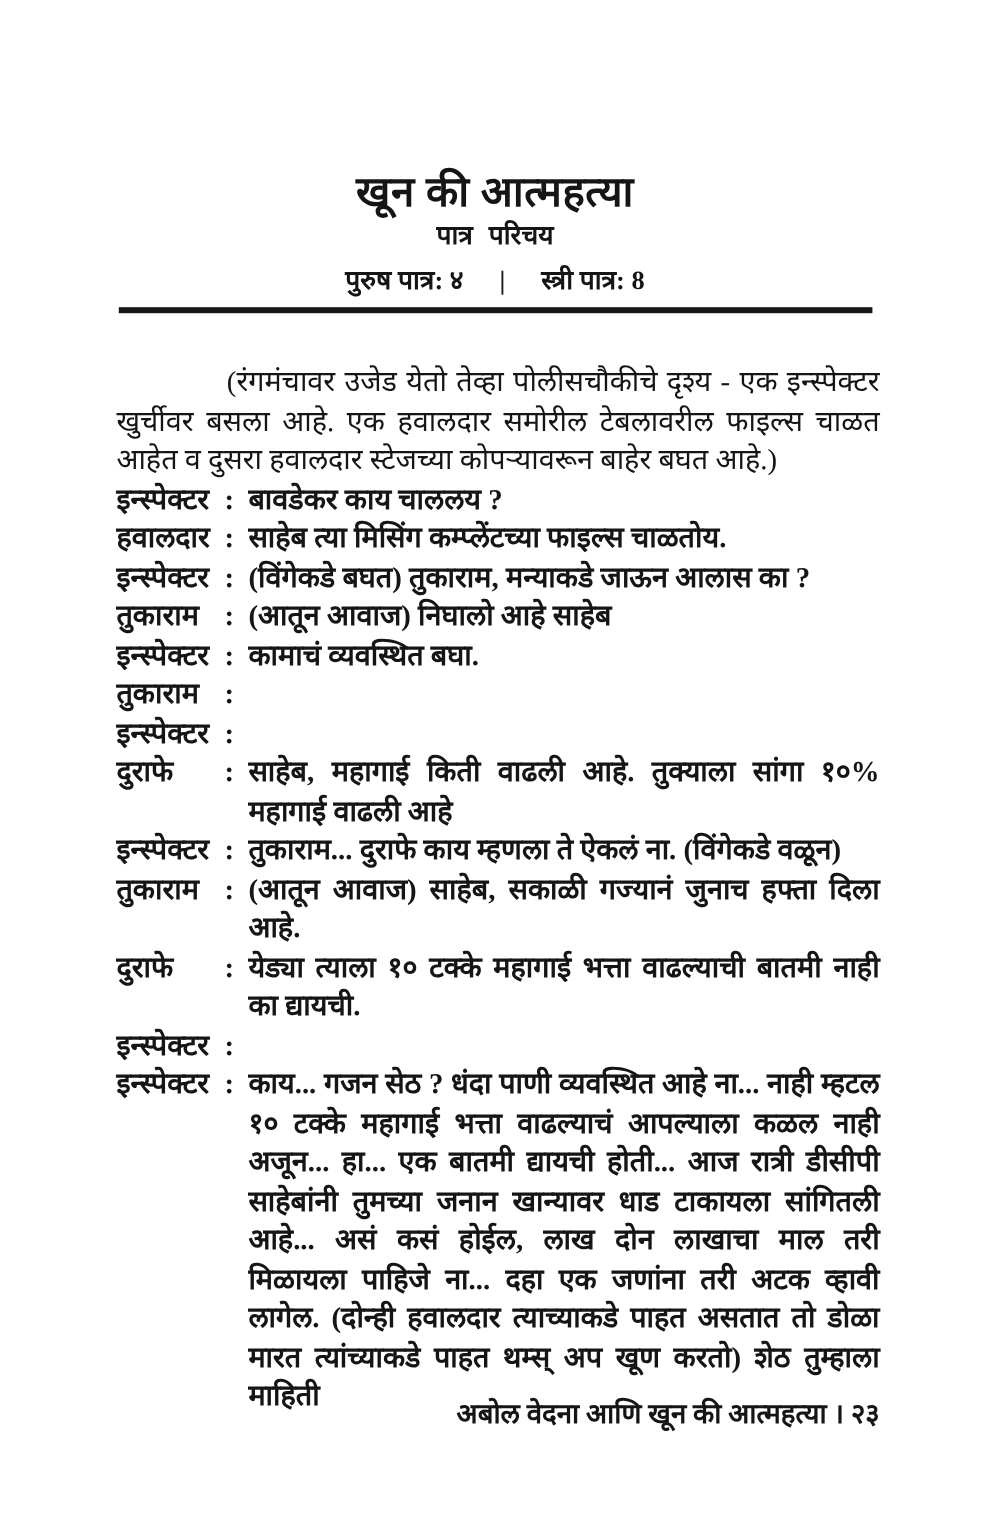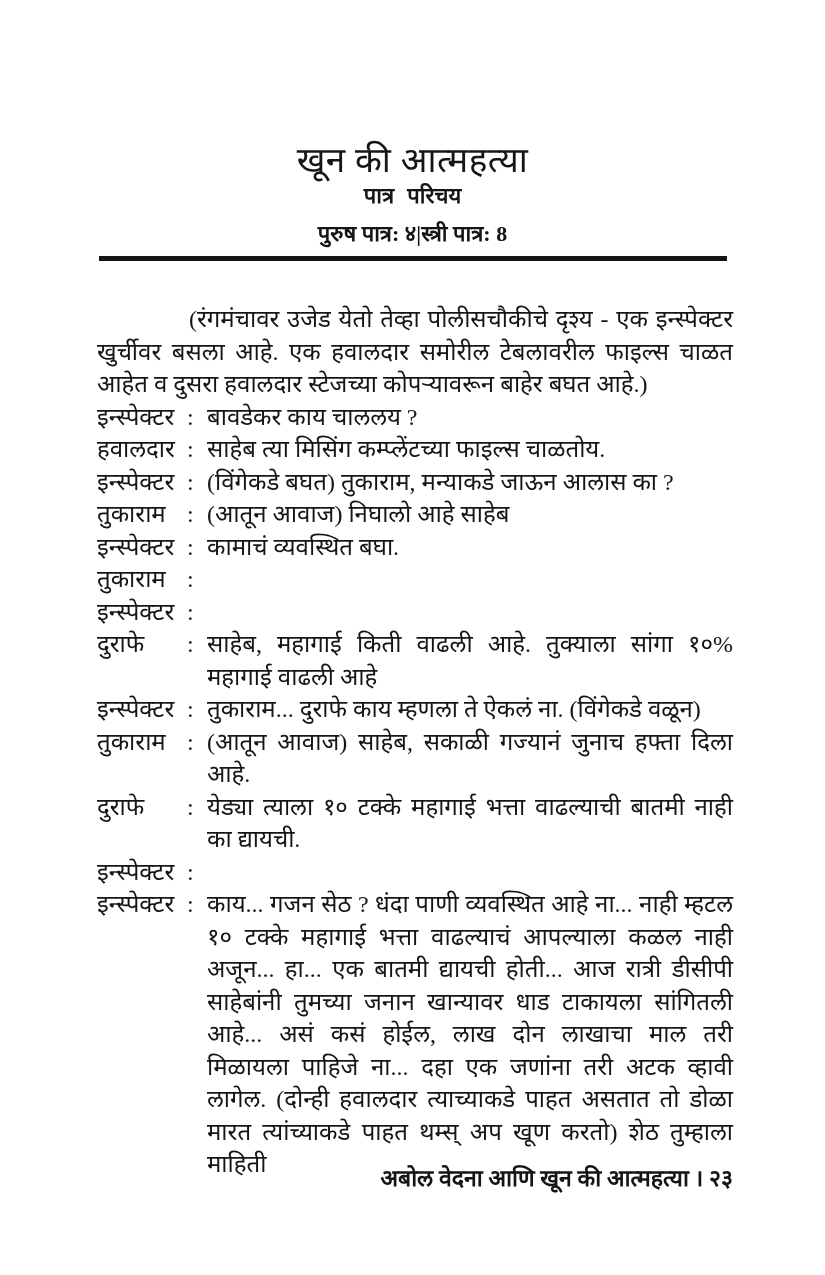--- a/index.html
+++ b/index.html
@@ -17,41 +17,42 @@
     font-family: "Liberation Serif", "DejaVu Serif", serif;
     overflow: hidden;
   }
   .title {
     position: absolute;
     top: 112px;
     left: 0;
     width: 100%;
     text-align: center;
     font-size: 35px;
-    font-weight: 400;
+    font-weight: 700;
     letter-spacing: 0.5px;
   }
   .subtitle {
     position: absolute;
     top: 179px;
     left: 0;
     width: 100%;
     text-align: center;
     font-size: 22px;
     font-weight: 700;
     font-family: Liberation Mono, monospace;
   }
   .cast-line {
     position: absolute;
     top: 217px;
     left: 0;
     width: 100%;
     display: flex;
     justify-content: center;
     align-items: baseline;
+    gap: 30px;
     font-size: 22px;
     font-weight: 700;
   }
   .rule {
     position: absolute;
     top: 256px;
     left: 99px;
     width: 628px;
     height: 5px;
     background: #161616;
@@ -65,20 +66,21 @@
     line-height: 32.5px;
   }
   .stage-direction {
     margin: 0;
     text-indent: 92px;
     text-align: justify;
   }
   .dialog-row {
     display: flex;
     align-items: flex-start;
+    font-weight: bold;
   }
   .speaker {
     flex: 0 0 90px;
   }
   .colon {
     flex: 0 0 20px;
   }
   .speech {
     flex: 1 1 auto;
     text-align: justify;

